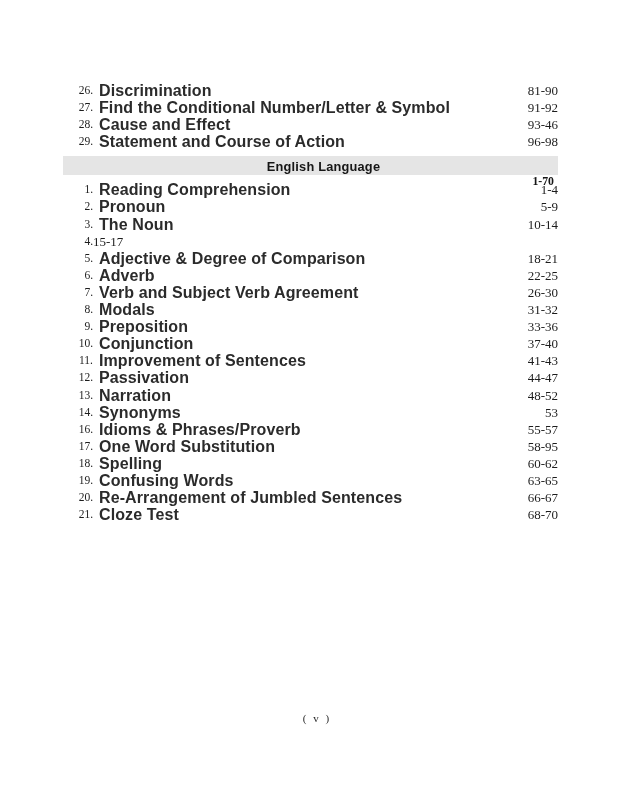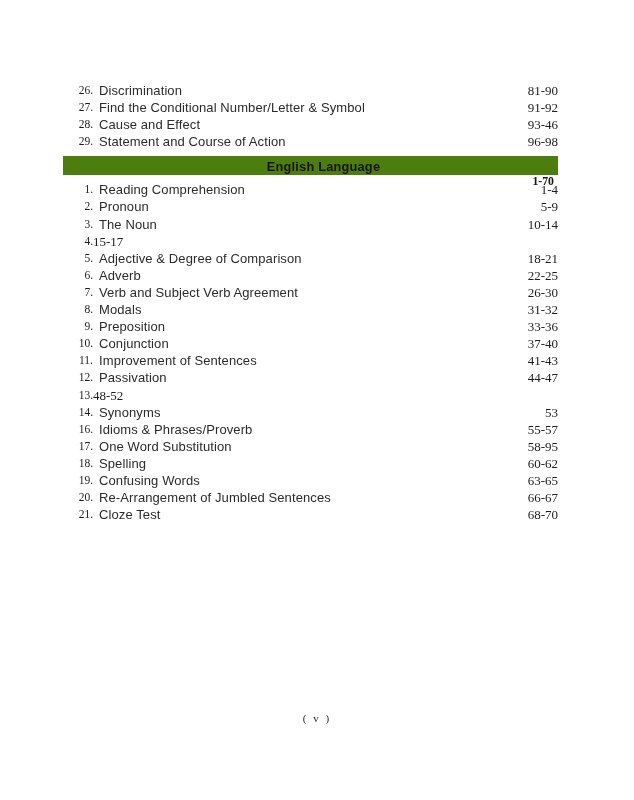--- a/index.html
+++ b/index.html
@@ -27,39 +27,40 @@
     text-align:right;
     font-family:"Liberation Serif",serif;
     font-size:11.5px;
     color:#1c1c1c;
     flex:0 0 30px;
   }
   .title{
     flex:1 1 auto;
     padding-left:6px;
     font-family:"Liberation Sans",sans-serif;
-    font-size:13px;
+    font-size:16px;
     color:#2b2b2b;
     letter-spacing:.1px;
     white-space:nowrap;
     overflow:hidden;
+    font-weight:bold;
   }
   .pages{
     flex:0 0 auto;
     text-align:right;
     font-family:"Liberation Serif",serif;
     font-size:13px;
     color:#1c1c1c;
   }
   .section-bar{
     position:relative;
     margin-top:6px;
     height:19px;
     line-height:19px;
-    background:#4d7c0f;
+    background:#e5e5e5;
     text-align:center;
     padding-left:26px;
   }
   .section-title{
     font-weight:bold;
     font-size:12.8px;
     color:#161616;
     letter-spacing:.2px;
   }
   .section-pages{
@@ -185,20 +186,21 @@
   </div>
 
   <div class="row">
     <span class="num">12.</span>
     <span class="title">Passivation</span>
     <span class="pages">44-47</span>
   </div>
 
   <div class="row">
     <span class="num">13.</span>
+    <span class="title">Narration</span>
     <span class="pages">48-52</span>
   </div>
 
   <div class="row">
     <span class="num">14.</span>
     <span class="title">Synonyms</span>
     <span class="pages">53</span>
   </div>
 
 

